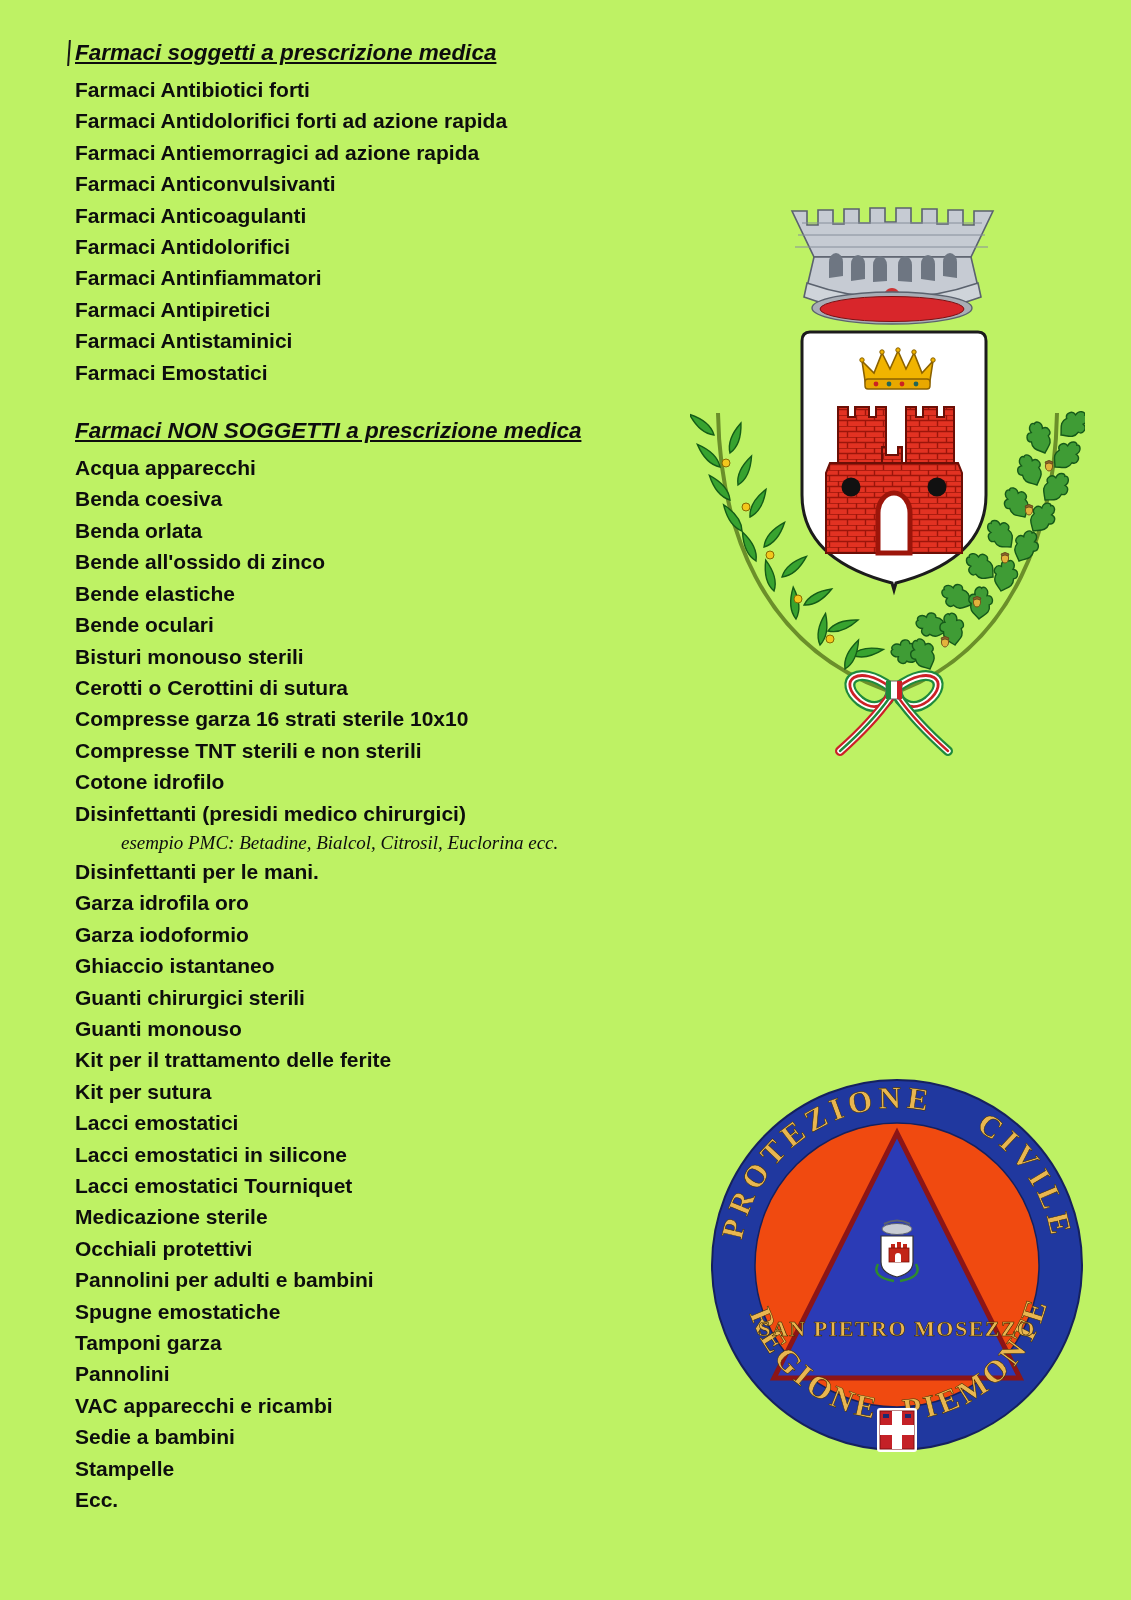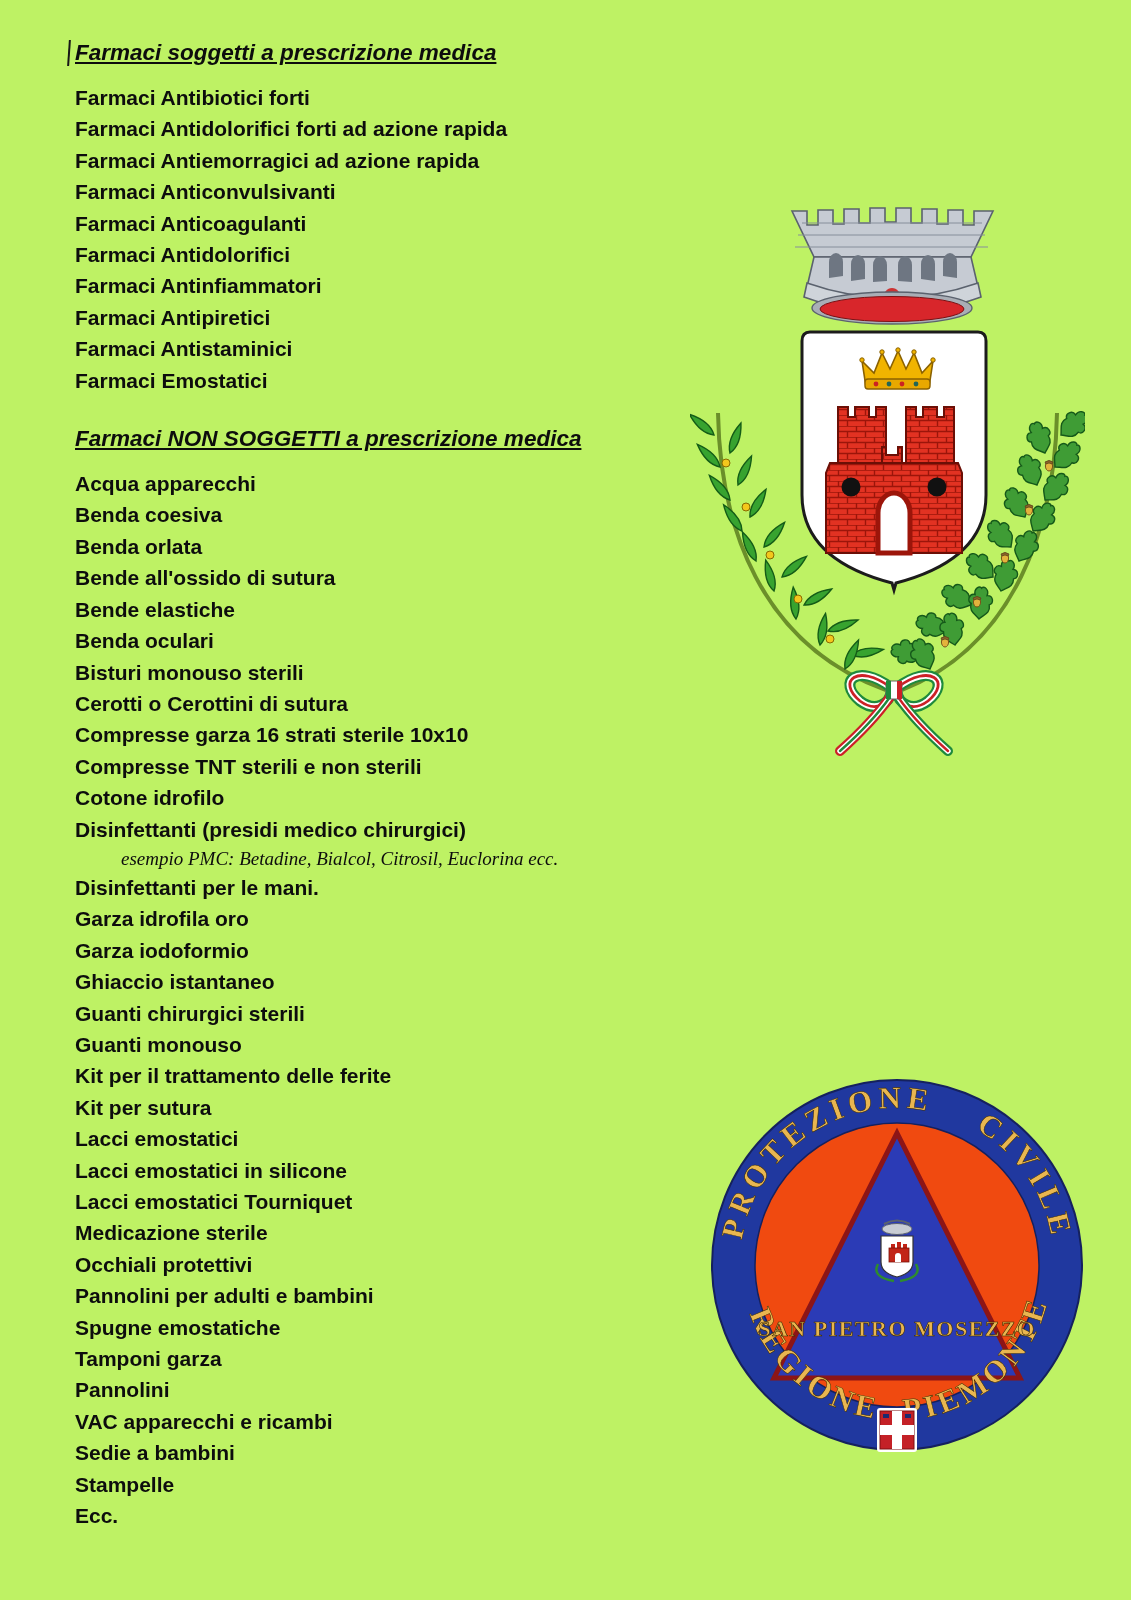--- a/index.html
+++ b/index.html
@@ -11,21 +11,21 @@
   .text-col{position:absolute;left:75px;top:36px;width:630px;}
   .sec-title{
     position:relative;
     font-size:22.5px;font-weight:bold;font-style:italic;
     text-decoration:underline;line-height:34px;white-space:nowrap;
   }
   .cursor-artifact{
     position:absolute;left:-7px;top:4px;width:2px;height:26px;
     background:#161616;transform:rotate(4deg);
   }
-  .list{margin-top:12px;}
+  .list{margin-top:4px;}
   .line-item{
     font-size:21px;font-weight:bold;line-height:31.4px;white-space:nowrap;
   }
   .line-note{
     font-size:19px;font-weight:normal;font-style:italic;
     line-height:27px;padding-left:46px;white-space:nowrap;font-family:Liberation Serif, serif;
   }
   .sec-gap{height:26px;}
   .crest-wrap{position:absolute;left:690px;top:195px;width:395px;height:566px;}
   .logo-wrap{position:absolute;left:710px;top:1078px;width:374px;height:378px;}
@@ -57,23 +57,23 @@
 
     <div class="sec-gap"></div>
 
     <div class="sec-title">
       <span>Farmaci NON SOGGETTI a prescrizione medica</span>
     </div>
     <div class="list">
         <div class="line-item">Acqua apparecchi</div>
         <div class="line-item">Benda coesiva</div>
         <div class="line-item">Benda orlata</div>
-        <div class="line-item">Bende all'ossido di sutura</div>
+        <div class="line-item">Bende all'ossido di zinco</div>
         <div class="line-item">Bende elastiche</div>
-        <div class="line-item">Benda oculari</div>
+        <div class="line-item">Bende oculari</div>
         <div class="line-item">Bisturi monouso sterili</div>
         <div class="line-item">Cerotti o Cerottini di sutura</div>
         <div class="line-item">Compresse garza 16 strati sterile 10x10</div>
         <div class="line-item">Compresse TNT sterili e non sterili</div>
         <div class="line-item">Cotone idrofilo</div>
         <div class="line-item">Disinfettanti (presidi medico chirurgici)</div>
         <div class="line-note">esempio PMC: Betadine, Bialcol, Citrosil, Euclorina ecc.</div>
         <div class="line-item">Disinfettanti per le mani.</div>
         <div class="line-item">Garza idrofila oro</div>
         <div class="line-item">Garza iodoformio</div>

